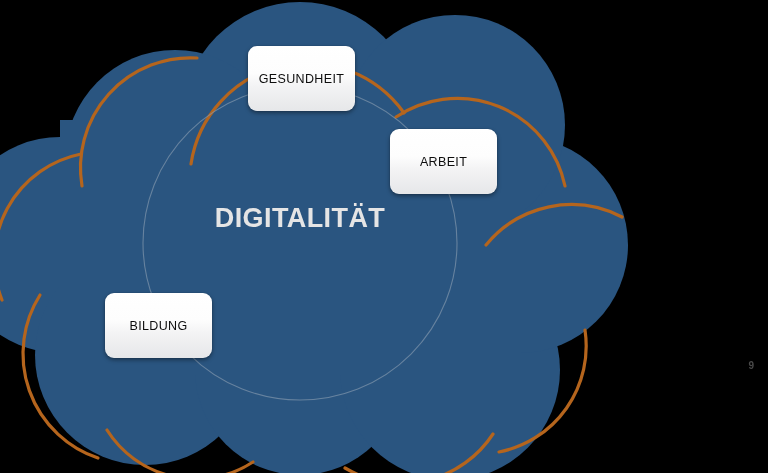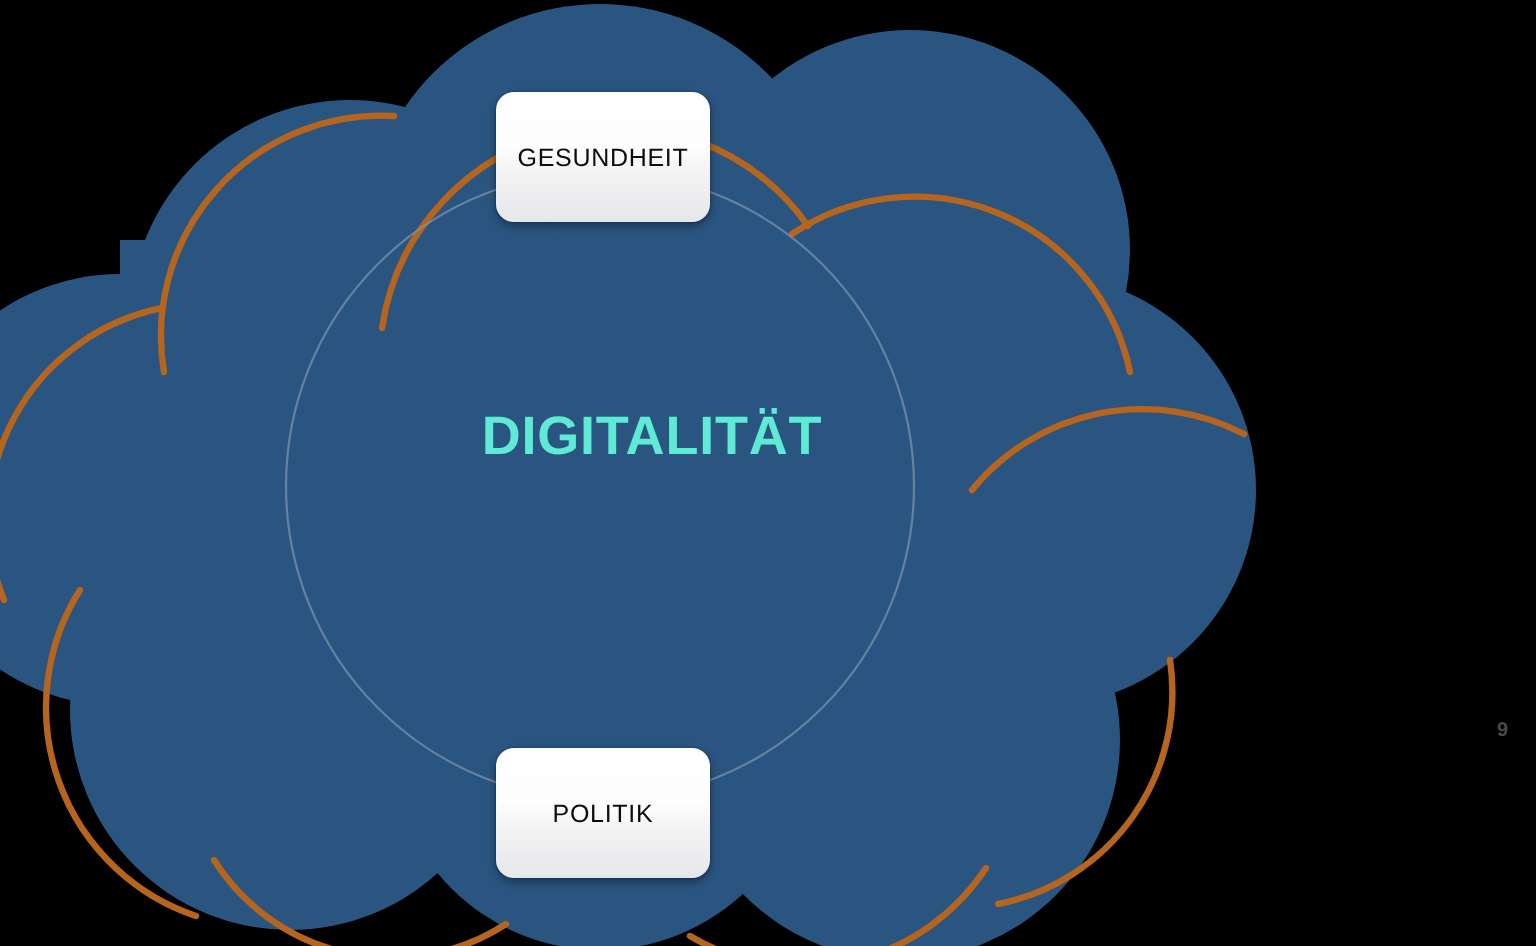--- a/index.html
+++ b/index.html
@@ -49,24 +49,23 @@
   }
   #center-title {
     position: absolute;
     left: 0;
     top: 203px;
     width: 600px;
     text-align: center;
     font-family: "Liberation Sans", sans-serif;
     font-size: 27px;
     font-weight: bold;
-    color: #5eead4;
+    color: #e5e5e5;
     letter-spacing: 0.4px;
     white-space: nowrap;
-    padding-left: 26px;
   }
   #page-number {
     position: absolute;
     right: 14px;
     bottom: 10px;
     font-family: "Liberation Sans", sans-serif;
     font-size: 10px;
     font-weight: bold;
     color: #4a4a4a;
   }
@@ -110,25 +109,28 @@
       </g>
 
       <circle cx="300" cy="243" r="157" fill="none" stroke="#7e94ab" stroke-width="1.1" opacity="0.72"></circle>
     </g>
   </svg>
 
   <div class="node-box" style="left:248px; top:46px;">
     <span class="node-label">GESUNDHEIT</span>
   </div>
 
+  <div class="node-box" style="left:390px; top:129px;">
+    <span class="node-label">ARBEIT</span>
+  </div>
 
 
-  <div class="node-box" style="left:248px; top:374px;">
-    <span class="node-label">POLITIK</span>
+
+  <div class="node-box" style="left:105px; top:293px;">
+    <span class="node-label">BILDUNG</span>
   </div>
-
 
 
   <div id="center-title">DIGITALITÄT</div>
 
   <div id="page-number">9</div>
 
 </div>
 
 </body></html>

